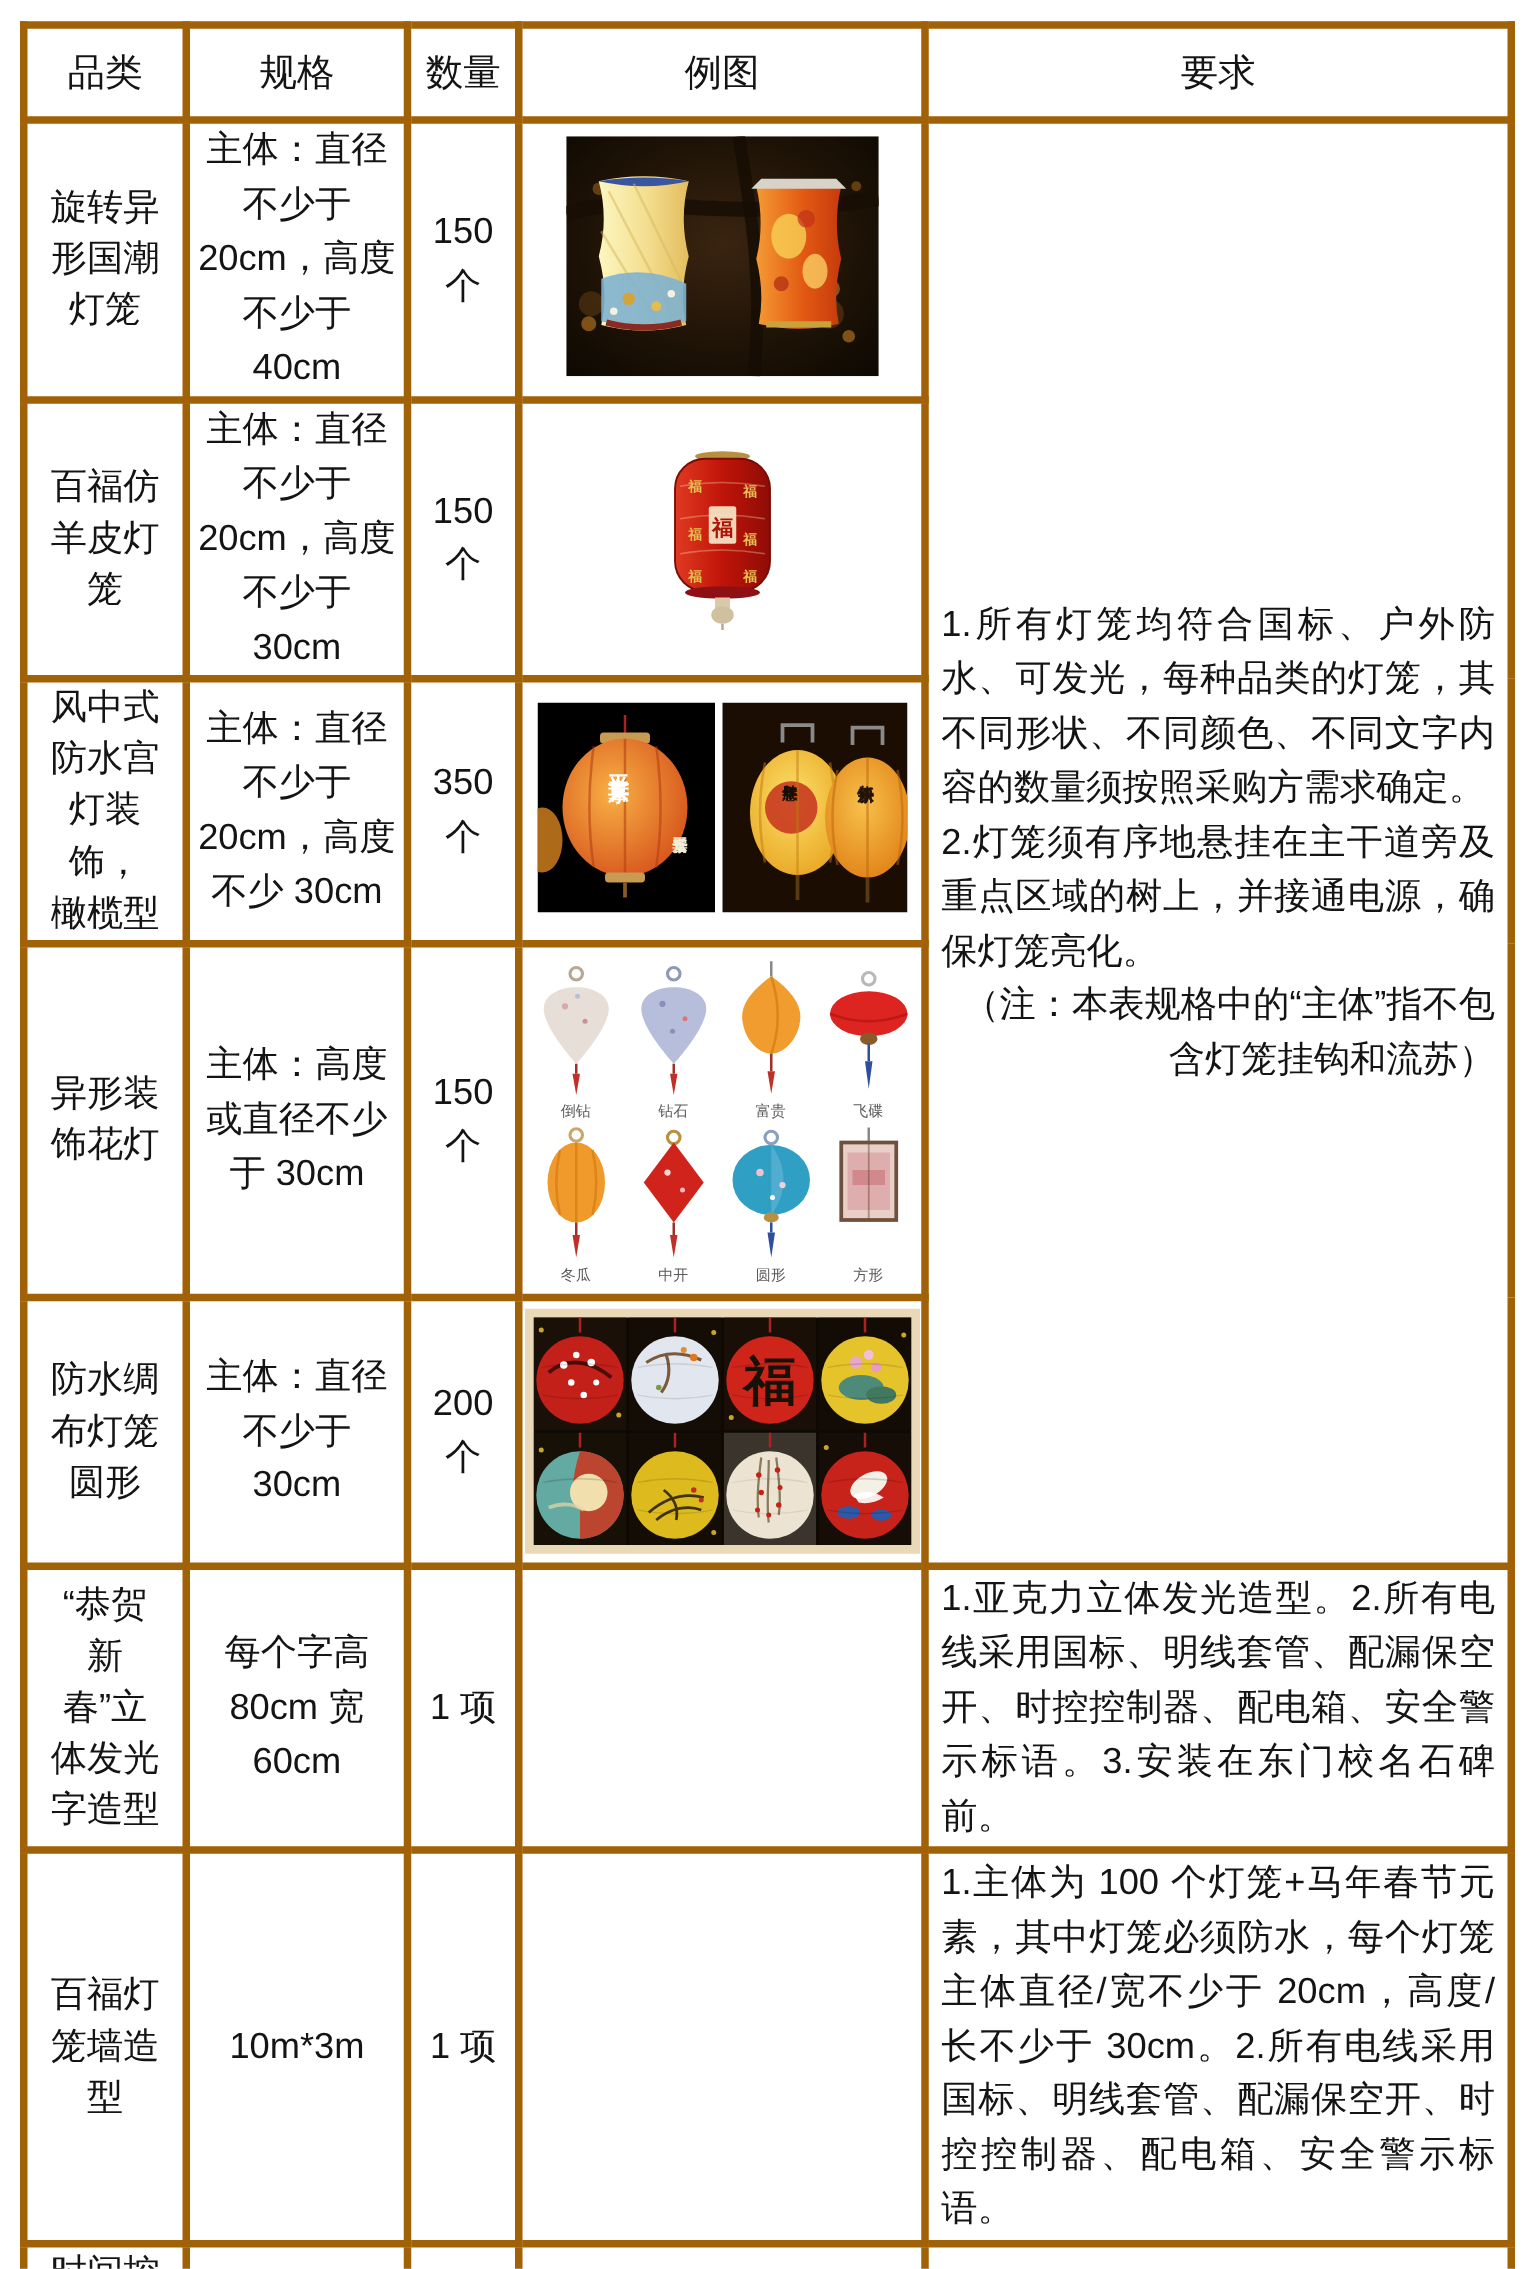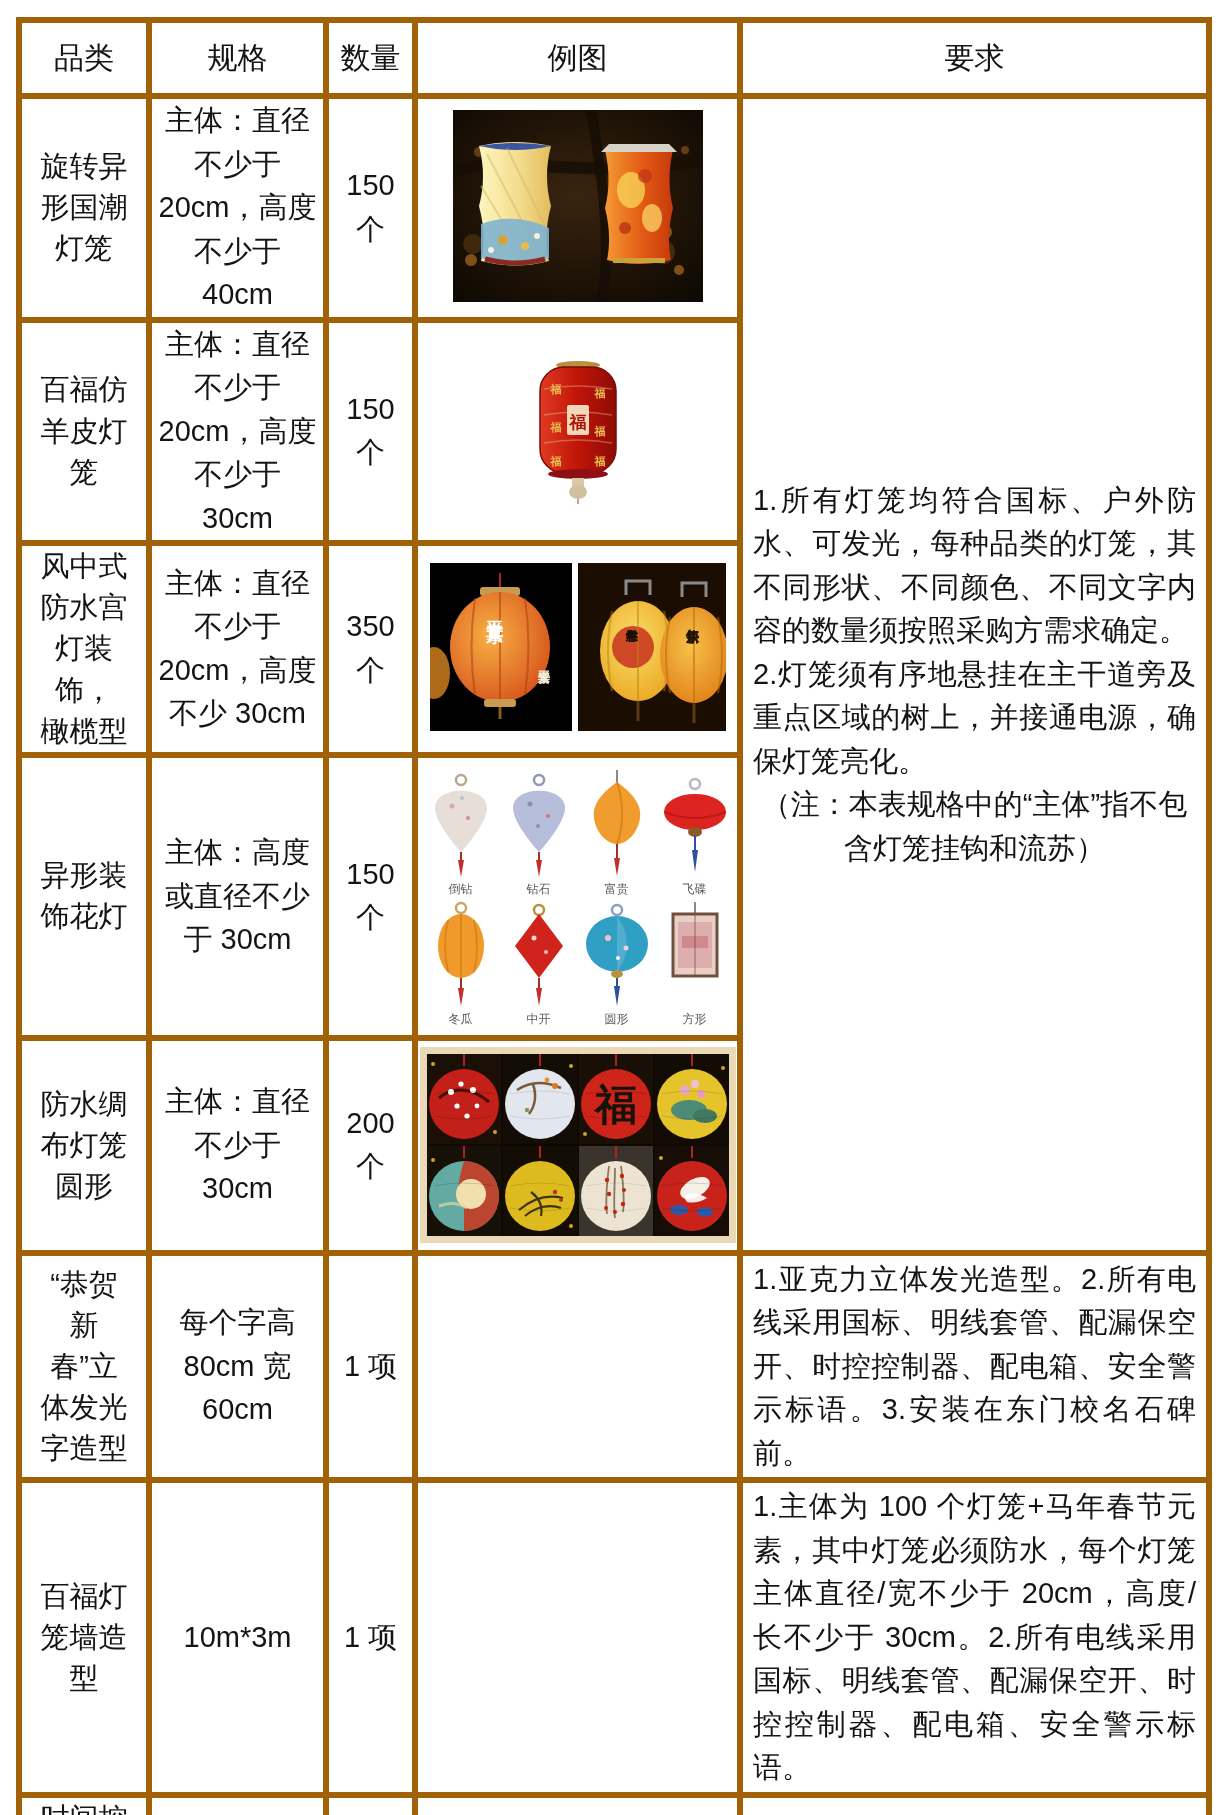--- a/index.html
+++ b/index.html
@@ -13,21 +13,21 @@
   tr.tr-h{height:76px}tr.tr-1{height:216px}tr.tr-2{height:208px}tr.tr-3{height:190px}
   tr.tr-4{height:283px}tr.tr-5{height:215px}tr.tr-6{height:173px}tr.tr-7{height:250px}
   tr.tr-8{height:85px}tr.tr-9{height:85px}
   .hd{font-size:30px;text-align:center;}
   .c-cat{font-size:29px;line-height:1.42;text-align:center;white-space:pre-line;padding:0 18px;}
   .c-spec{font-size:29px;line-height:1.5;text-align:center;white-space:pre-line;padding:0 2px;}
   .c-qty{font-size:29px;line-height:1.5;text-align:center;white-space:pre-line;border-radius:29px;}
   .c-img{text-align:center;padding:0;background:#fff;}
   .c-req{font-size:29px;line-height:1.5;text-align:justify;padding:2px 10px;margin-top:16px;}
   .c-req p{margin:0;}
-  .c-req p.note{text-align:center;}
+  .c-req p.note{text-align:right;}
   .req-left{text-align:left;}
   .req-center{text-align:center;}
   .ph{position:relative;display:inline-block;line-height:0;}
   .v-txt{position:absolute;writing-mode:vertical-rl;text-orientation:upright;line-height:1.05;
          font-weight:bold;letter-spacing:2px;}
   
   .fig-grid{width:312px;margin:0 auto;}
   .fig-row{display:flex;justify-content:space-between;padding:0 2px;}
   .fig{width:74px;text-align:center;}
   .fig .lbl{display:block;font-size:12px;line-height:14px;color:#5a5a5a;font-weight:normal;}

